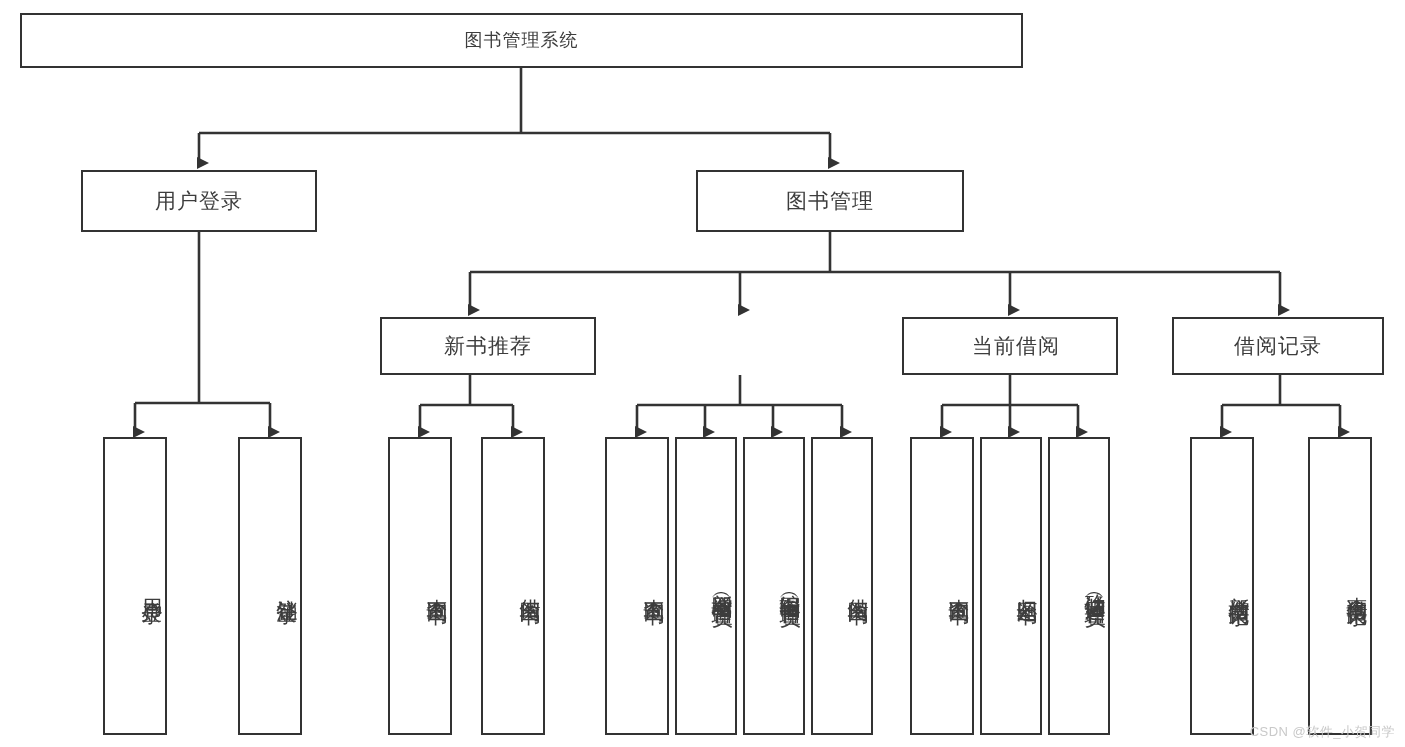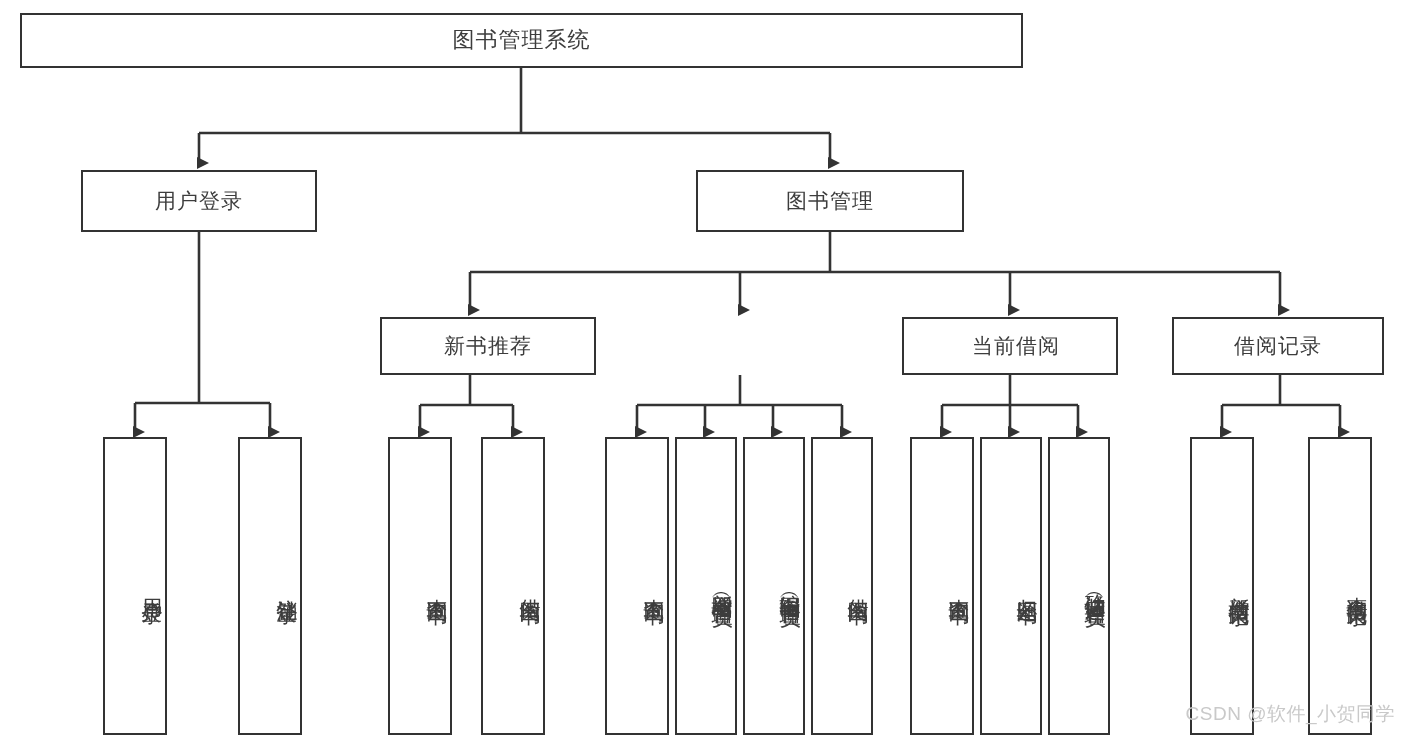--- a/index.html
+++ b/index.html
@@ -53,28 +53,28 @@
     font-size: 21px;
     line-height: 1.28;
     text-align: center;
     width: 100%;
     display: block;
     writing-mode: vertical-rl;
     text-orientation: upright;
     letter-spacing: 2px;
     white-space: nowrap;
   }
-  .node.root .label { font-size: 22px; }
+  .node.root .label { font-size: 18px; }
   
   #watermark {
     position: absolute;
     right: 10px;
-    bottom: 20px;
+    bottom: 6px;
     color: #c9c9c9;
-    font-size: 19px;
+    font-size: 13px;
     letter-spacing: 0.5px;
     white-space: nowrap;
     z-index: 5;
     pointer-events: none;
   }
 </style>
 </head>
 <body>
 
 <div id="canvas">

